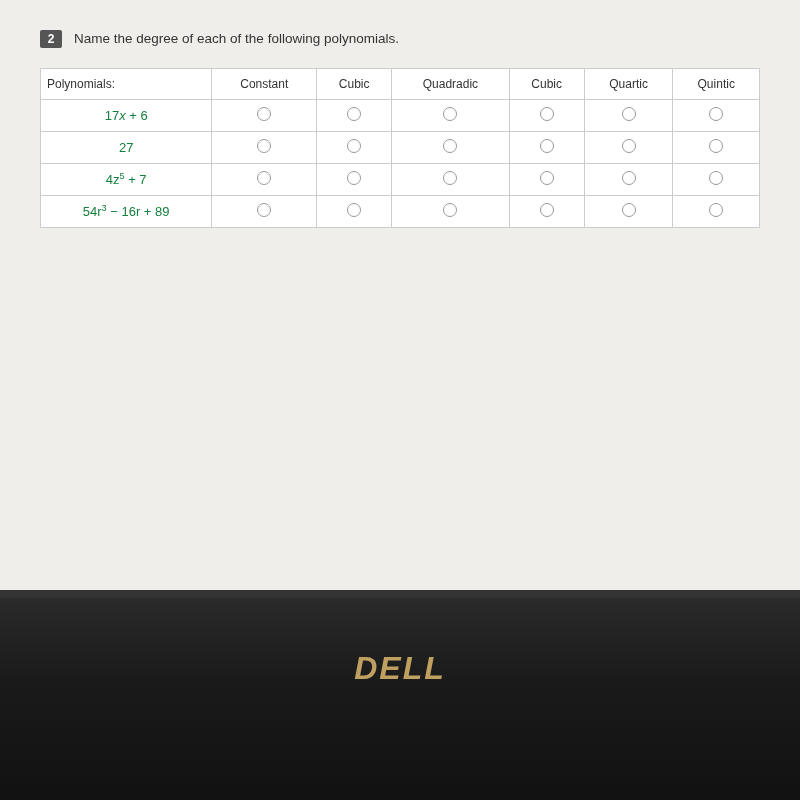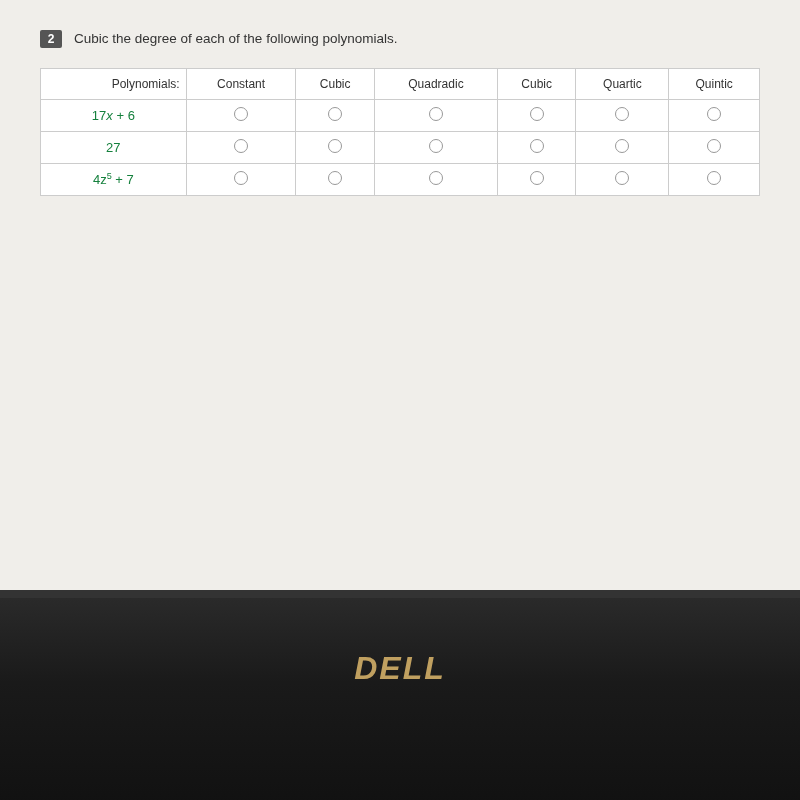--- a/index.html
+++ b/index.html
@@ -58,21 +58,21 @@
     th {
       font-size: 12px;
       font-weight: normal;
       color: #333;
       padding: 8px 6px;
       border: 1px solid #ccc;
       background: white;
     }
 
     th.poly-header {
-      text-align: right;
+      text-align: left;
     }
 
     td {
       border: 1px solid #ccc;
       text-align: center;
       padding: 7px 6px;
       font-size: 12.5px;
       color: #15803d;
     }
 
@@ -122,21 +122,21 @@
       font-size: 0.7em;
       vertical-align: super;
     }
   </style>
 </head>
 <body>
 
 <div class="screen">
   <div class="question-header">
     <div class="question-number">2</div>
-    <div class="question-text">Cubic the degree of each of the following polynomials.</div>
+    <div class="question-text">Name the degree of each of the following polynomials.</div>
   </div>
 
   <table class="table-container">
     <thead>
       <tr>
         <th class="poly-header">Polynomials:</th>
         <th>Constant</th>
         <th>Cubic</th>
         <th>Quadradic</th>
         <th>Cubic</th>
@@ -165,20 +165,29 @@
       </tr>
       <tr>
         <td class="poly-name">4z<sup>5</sup> + 7</td>
         <td><span class="radio-circle"></span></td>
         <td><span class="radio-circle"></span></td>
         <td><span class="radio-circle"></span></td>
         <td><span class="radio-circle"></span></td>
         <td><span class="radio-circle"></span></td>
         <td><span class="radio-circle"></span></td>
       </tr>
+      <tr>
+        <td class="poly-name">54r<sup>3</sup> − 16r + 89</td>
+        <td><span class="radio-circle"></span></td>
+        <td><span class="radio-circle"></span></td>
+        <td><span class="radio-circle"></span></td>
+        <td><span class="radio-circle"></span></td>
+        <td><span class="radio-circle"></span></td>
+        <td><span class="radio-circle"></span></td>
+      </tr>
     </tbody>
   </table>
 </div>
 
 <div class="screen-bottom-bar"></div>
 
 <div class="monitor-base">
   <div class="dell-logo">DELL</div>
 </div>
 

